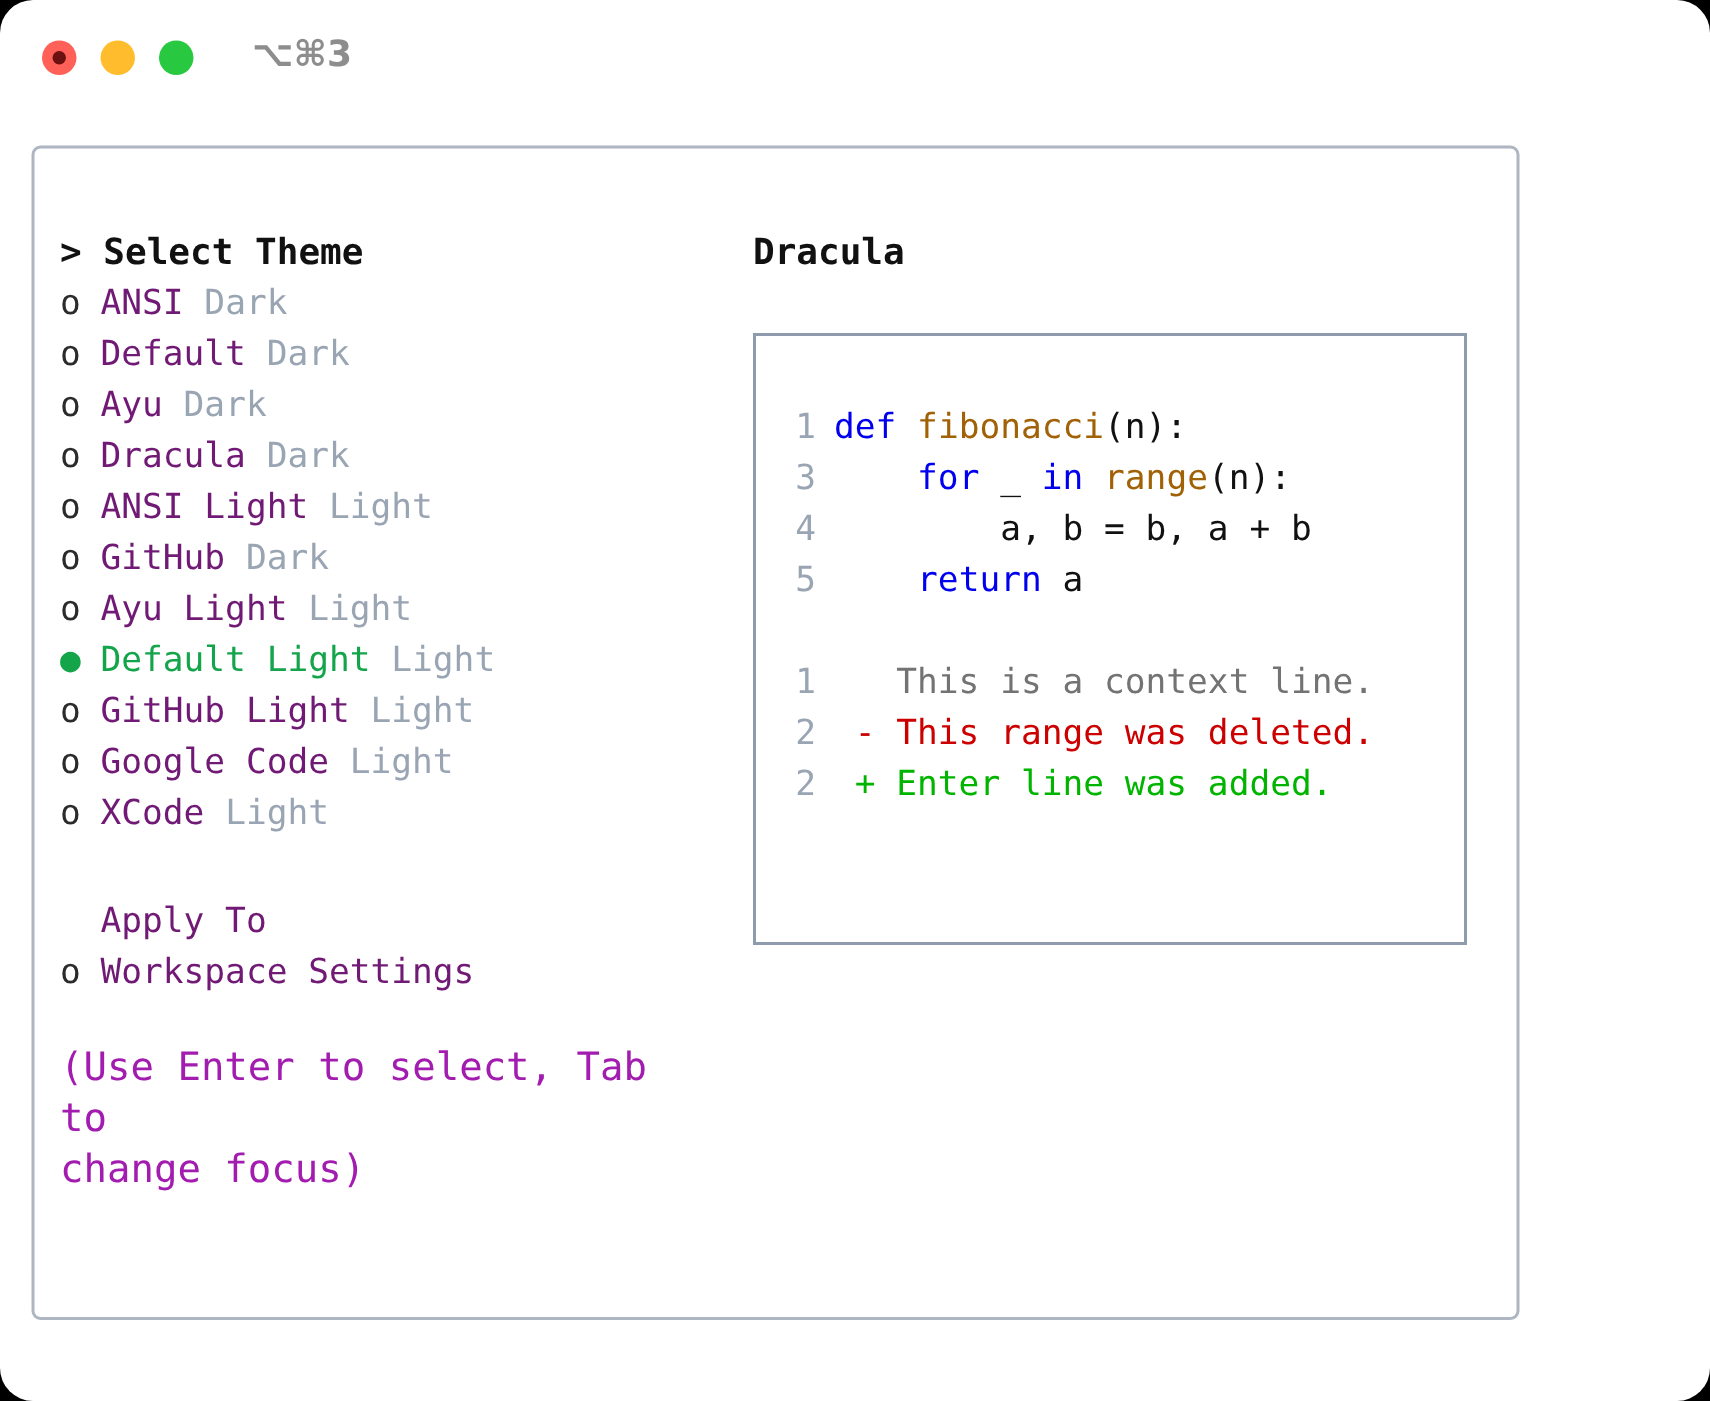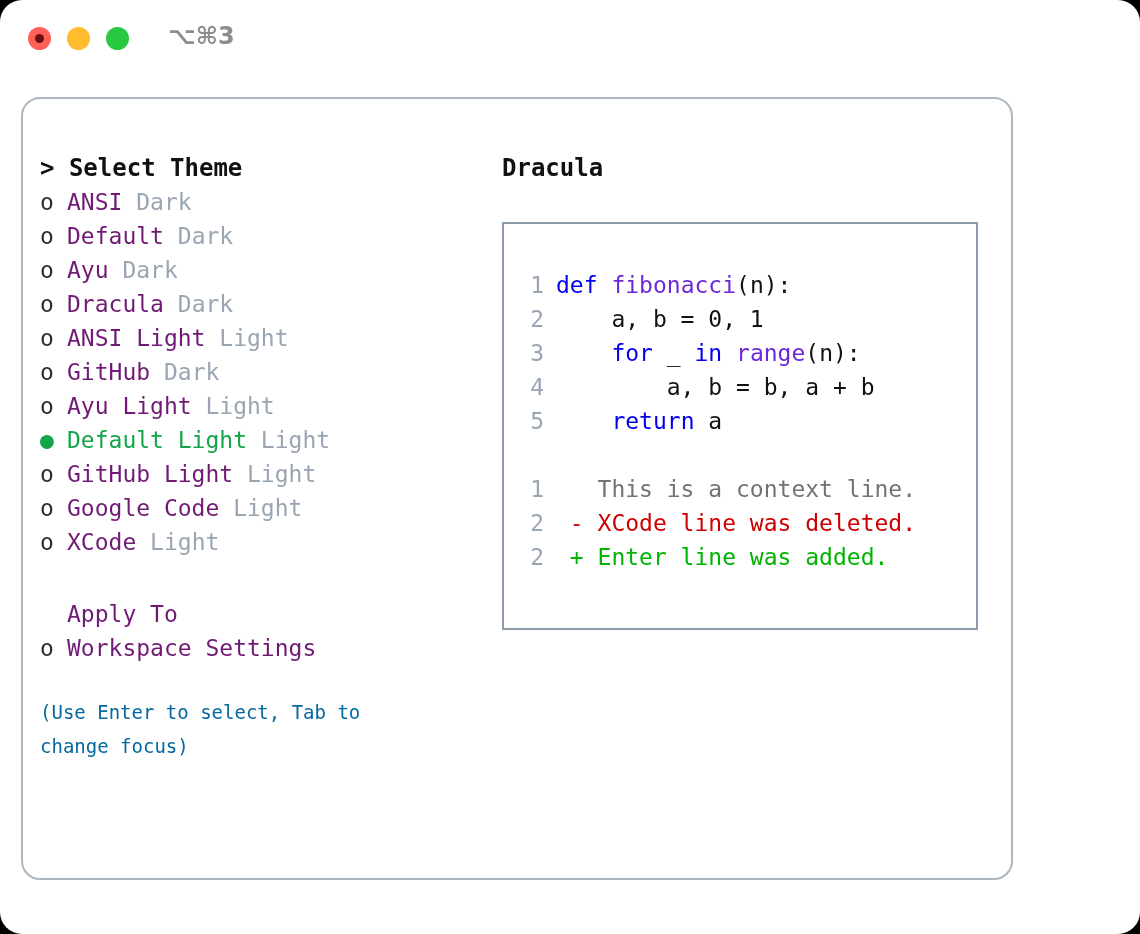--- a/index.html
+++ b/index.html
@@ -59,21 +59,21 @@
     font-family: "DejaVu Sans", sans-serif;
   }
   
   #panel {
     position: absolute;
     left: 21px;
     top: 97px;
     width: 992px;
     height: 783px;
     border: 2px solid #aeb6c2;
-    border-radius: 19px;
+    border-radius: 6px;
     box-sizing: border-box;
     background: #ffffff;
   }
   
   #left-col {
     position: absolute;
     left: 17px;
     top: 52px;
     width: 430px;
   }
@@ -97,23 +97,23 @@
     width: 27px;
     color: #2b2b2b;
   }
   .row.selected .marker { color: #14a44a; }
   .row.selected .name   { color: #14a44a; }
   .name { color: #701a75; }
   .suffix { color: #9aa5b4; }
   .spacer-lg { height: 38px; }
   .spacer-sm { height: 30px; }
   #help {
-    font-size: 19px;
-    line-height: 34px;
-    color: #0369a1;
+    font-size: 26px;
+    line-height: 34px;
+    color: #a21caf;
     white-space: pre-line;
     width: 400px;
   }
   
   #right-col {
     position: absolute;
     left: 479px;
     top: 52px;
     width: 490px;
   }
@@ -145,21 +145,21 @@
     white-space: pre;
   }
   .lnum {
     display: inline-block;
     width: 40px;
     text-align: right;
     color: #9aa5b4;
     margin-right: 12px;
   }
   .kw   { color: #0000ee; }
-  .fn   { color: #6d28d9; margin-top: 42px; }
+  .fn   { color: #a16207; margin-top: 42px; }
   .pl   { color: #111111; }
   .ctx  { color: #737373; }
   .del  { color: #cc0000; }
   .add  { color: #00b400; }
   .gap  { height: 34px; }
 </style>
 </head>
 <body>
 
 <div id="window">
@@ -201,29 +201,28 @@
       <div id="help">(Use Enter to select, Tab to
 change focus)</div>
     </div>
 
     <div id="right-col">
       <div id="preview-title">Dracula</div>
       <div id="code-box">
         <div id="code-inner">
           <div id="code-lines">
               <div class="cline"><span class="lnum">1</span><span class="kw">def</span><span class="pl"> </span><span class="fn">fibonacci</span><span class="pl">(n):</span></div>
-              <div class="cline"><span class="lnum">2</span><span class="pl">    a, b = 0, 1</span></div>
               <div class="cline"><span class="lnum">3</span><span class="pl">    </span><span class="kw">for</span><span class="pl"> _ </span><span class="kw">in</span><span class="pl"> </span><span class="fn">range</span><span class="pl">(n):</span></div>
               <div class="cline"><span class="lnum">4</span><span class="pl">        a, b = b, a + b</span></div>
               <div class="cline"><span class="lnum">5</span><span class="pl">    </span><span class="kw">return</span><span class="pl"> a</span></div>
             </div>
           <div class="gap"></div>
           <div id="diff-lines">
               <div class="cline"><span class="lnum">1</span><span class="ctx">   This is a context line.</span></div>
-              <div class="cline"><span class="lnum">2</span><span class="del"> - XCode line was deleted.</span></div>
+              <div class="cline"><span class="lnum">2</span><span class="del"> - This range was deleted.</span></div>
               <div class="cline"><span class="lnum">2</span><span class="add"> + Enter line was added.</span></div>
             </div>
         </div>
       </div>
     </div>
 
   </div>
 </div>
 
 </body></html>

